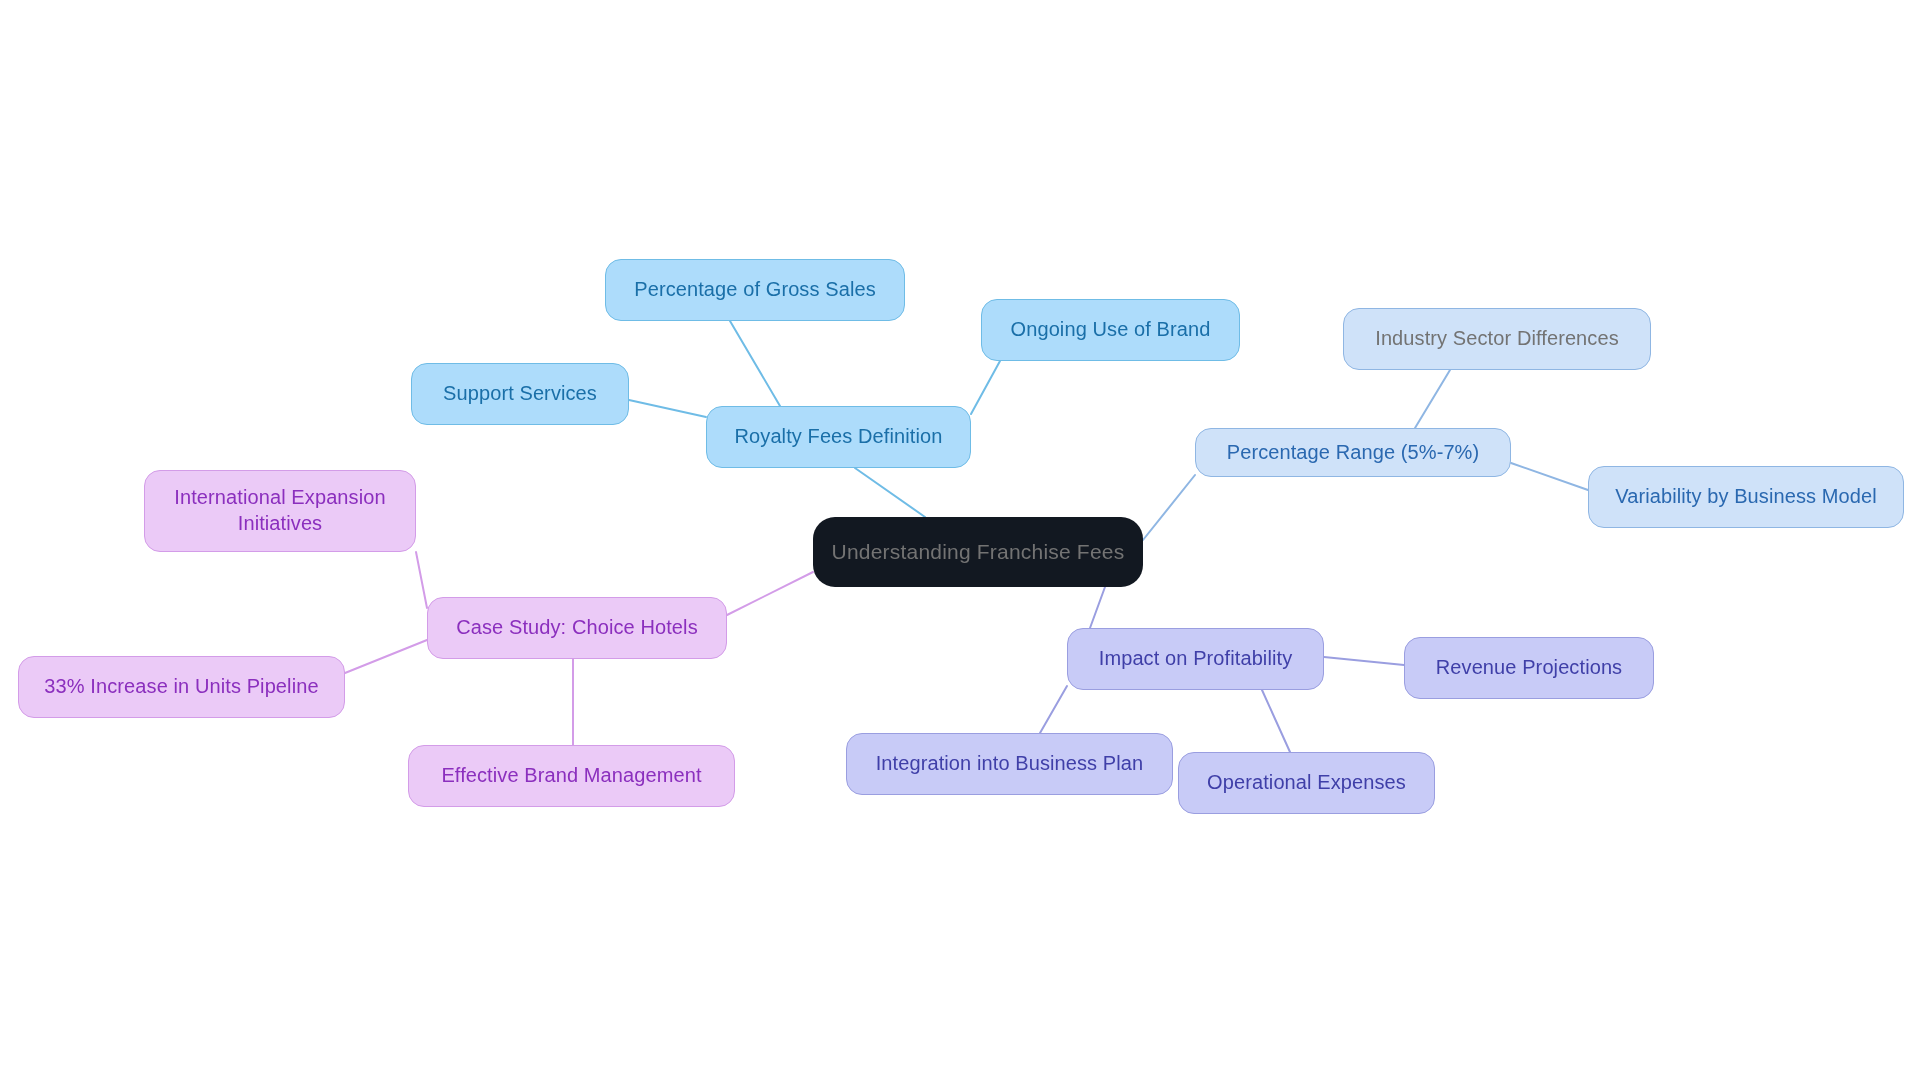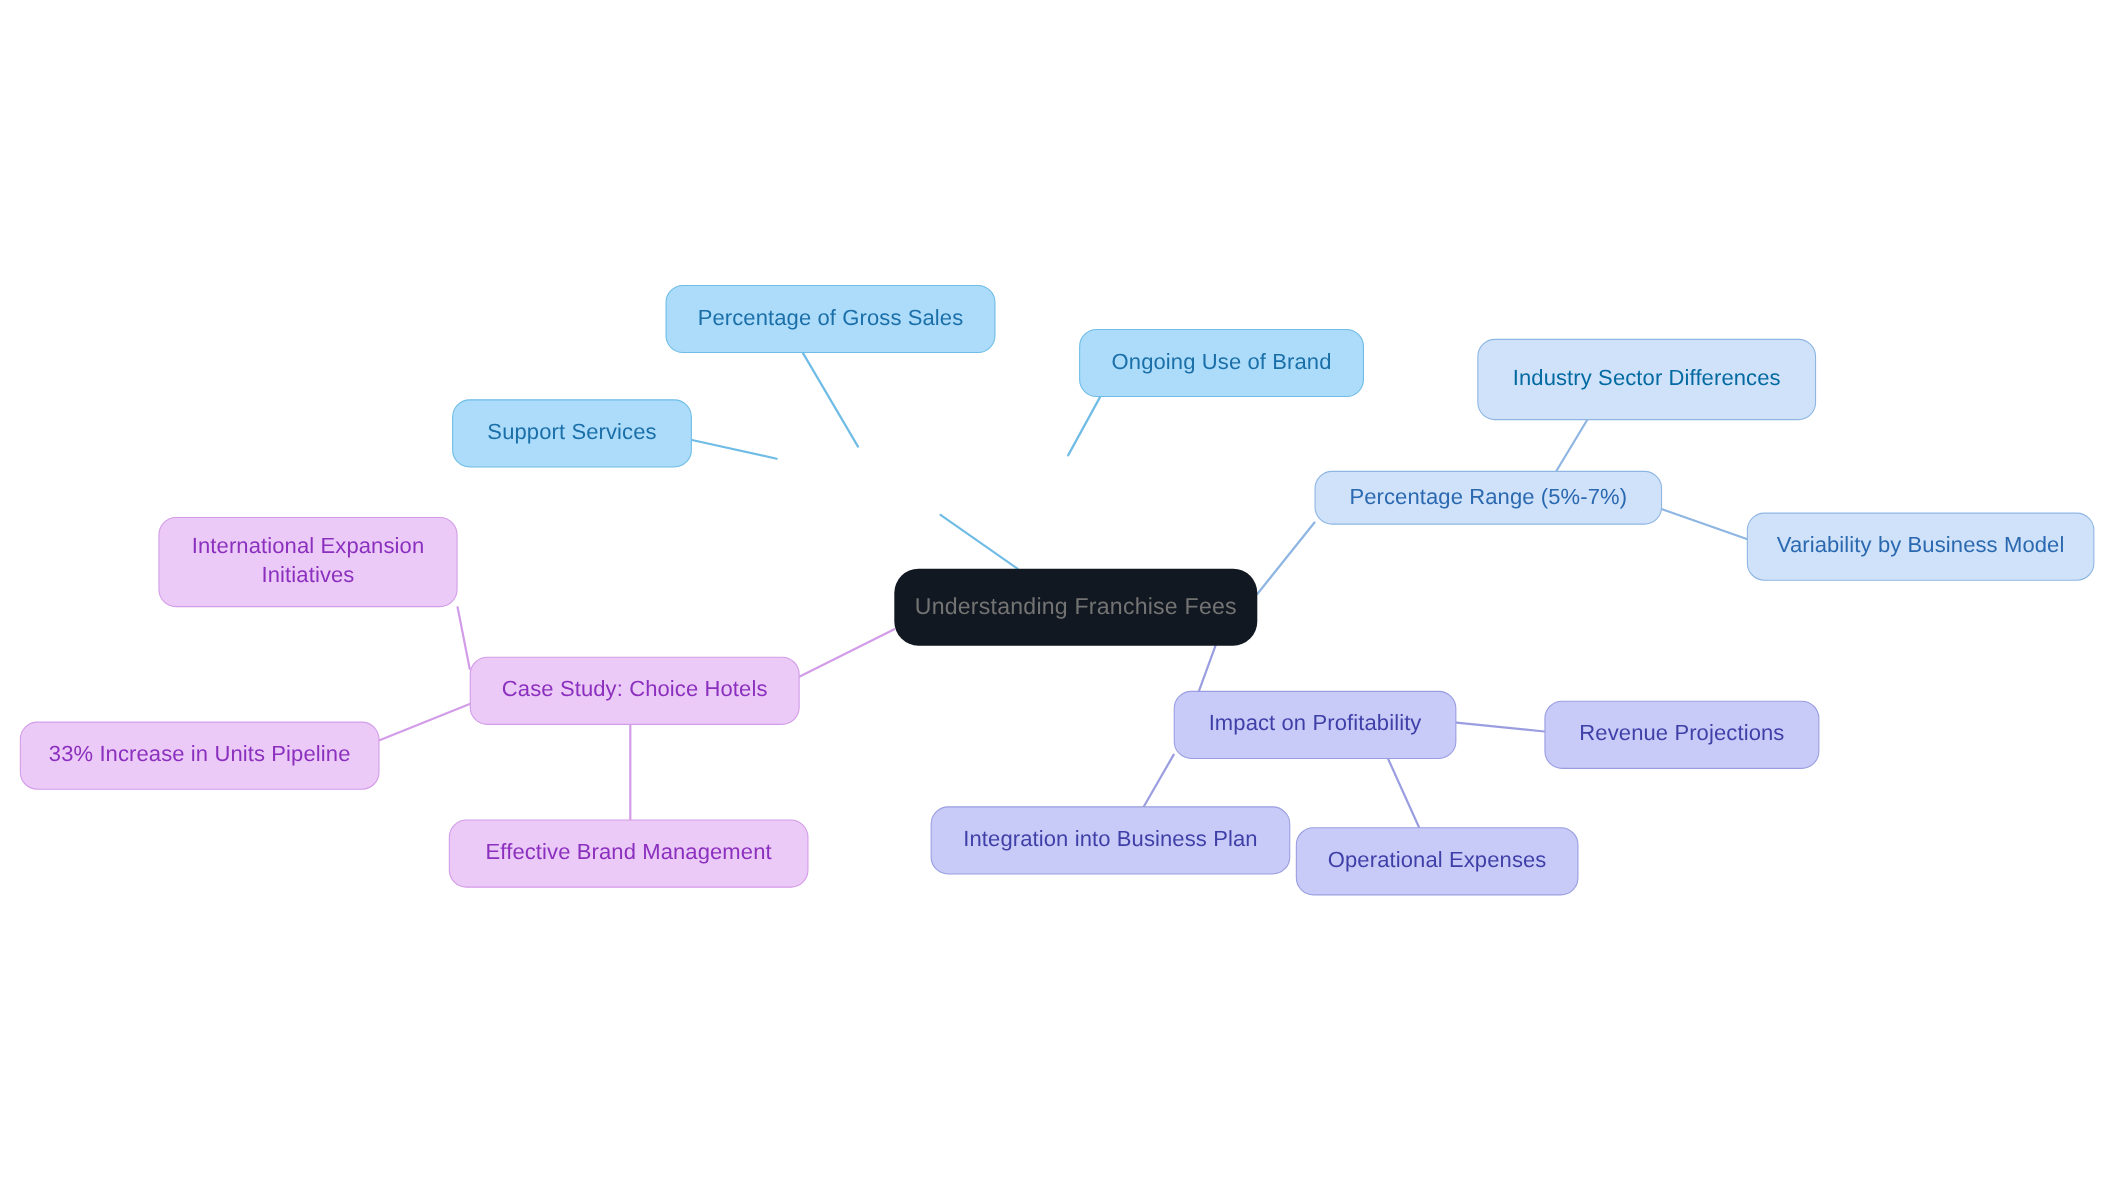--- a/index.html
+++ b/index.html
@@ -59,25 +59,26 @@
       <line x1="1105" y1="587" x2="1090" y2="628" stroke="#9A9EE0" stroke-width="2" stroke-linecap="round"></line>
       <line x1="1324" y1="657" x2="1404" y2="665" stroke="#9A9EE0" stroke-width="2" stroke-linecap="round"></line>
       <line x1="1262" y1="690" x2="1290" y2="752" stroke="#9A9EE0" stroke-width="2" stroke-linecap="round"></line>
       <line x1="1067" y1="686" x2="1040" y2="733" stroke="#9A9EE0" stroke-width="2" stroke-linecap="round"></line>
       <line x1="813" y1="572" x2="727" y2="615" stroke="#D39CE8" stroke-width="2" stroke-linecap="round"></line>
       <line x1="427" y1="608" x2="416" y2="552" stroke="#D39CE8" stroke-width="2" stroke-linecap="round"></line>
       <line x1="427" y1="640" x2="345" y2="673" stroke="#D39CE8" stroke-width="2" stroke-linecap="round"></line>
       <line x1="573" y1="659" x2="573" y2="745" stroke="#D39CE8" stroke-width="2" stroke-linecap="round"></line>
     </svg>
 <div class="node root" style="left: 813px; top: 517px; width: 330px; height: 70px; background: rgb(18, 24, 33); border-color: rgb(18, 24, 33); color: #737373; font-size: 21px;">Understanding Franchise Fees</div>
+    <div class="node" style="left: 706px; top: 406px; width: 265px; height: 62px; background: rgb(173, 220, 251); border-color: rgb(111, 188, 230); color: rgb(26, 111, 168); font-size: 20px;">Royalty Fees Definition</div>
     <div class="node" style="left: 411px; top: 363px; width: 218px; height: 62px; background: rgb(173, 220, 251); border-color: rgb(111, 188, 230); color: rgb(26, 111, 168); font-size: 20px;">Support Services</div>
     <div class="node" style="left: 605px; top: 259px; width: 300px; height: 62px; background: rgb(173, 220, 251); border-color: rgb(111, 188, 230); color: rgb(26, 111, 168); font-size: 20px;">Percentage of Gross Sales</div>
     <div class="node" style="left: 981px; top: 299px; width: 259px; height: 62px; background: rgb(173, 220, 251); border-color: rgb(111, 188, 230); color: rgb(26, 111, 168); font-size: 20px;">Ongoing Use of Brand</div>
     <div class="node" style="left: 1195px; top: 428px; width: 316px; height: 49px; background: rgb(207, 226, 249); border-color: rgb(143, 182, 227); color: rgb(42, 104, 176); font-size: 20px;">Percentage Range (5%-7%)</div>
-    <div class="node" style="left: 1343px; top: 308px; width: 308px; height: 74px; background: rgb(207, 226, 249); border-color: rgb(143, 182, 227); color: #0369a1; font-size: 20px;">Industry Sector Differences</div>
+    <div class="node" style="left: 1343px; top: 308px; width: 308px; height: 62px; background: rgb(207, 226, 249); border-color: rgb(143, 182, 227); color: #737373; font-size: 20px;">Industry Sector Differences</div>
     <div class="node" style="left: 1588px; top: 466px; width: 316px; height: 62px; background: rgb(207, 226, 249); border-color: rgb(143, 182, 227); color: rgb(42, 104, 176); font-size: 20px;">Variability by Business Model</div>
     <div class="node" style="left: 1404px; top: 637px; width: 250px; height: 62px; background: rgb(200, 203, 247); border-color: rgb(154, 158, 224); color: rgb(63, 63, 168); font-size: 20px;">Revenue Projections</div>
     <div class="node" style="left: 1067px; top: 628px; width: 257px; height: 62px; background: rgb(200, 203, 247); border-color: rgb(154, 158, 224); color: rgb(63, 63, 168); font-size: 20px;">Impact on Profitability</div>
     <div class="node" style="left: 1178px; top: 752px; width: 257px; height: 62px; background: rgb(200, 203, 247); border-color: rgb(154, 158, 224); color: rgb(63, 63, 168); font-size: 20px;">Operational Expenses</div>
     <div class="node" style="left: 806px; top: 733px; width: 327px; height: 62px; background: rgb(200, 203, 247); border-color: rgb(154, 158, 224); color: rgb(63, 63, 168); font-size: 20px; margin-left: 40px;">Integration into Business Plan</div>
     <div class="node" style="left: 427px; top: 597px; width: 300px; height: 62px; background: rgb(235, 202, 247); border-color: rgb(211, 156, 232); color: rgb(139, 47, 190); font-size: 20px;">Case Study: Choice Hotels</div>
     <div class="node" style="left: 144px; top: 470px; width: 272px; height: 82px; background: rgb(235, 202, 247); border-color: rgb(211, 156, 232); color: rgb(139, 47, 190); font-size: 20px;">International Expansion
 Initiatives</div>
     <div class="node" style="left: 18px; top: 656px; width: 327px; height: 62px; background: rgb(235, 202, 247); border-color: rgb(211, 156, 232); color: rgb(139, 47, 190); font-size: 20px;">33% Increase in Units Pipeline</div>
     <div class="node" style="left: 408px; top: 745px; width: 327px; height: 62px; background: rgb(235, 202, 247); border-color: rgb(211, 156, 232); color: rgb(139, 47, 190); font-size: 20px;">Effective Brand Management</div>

